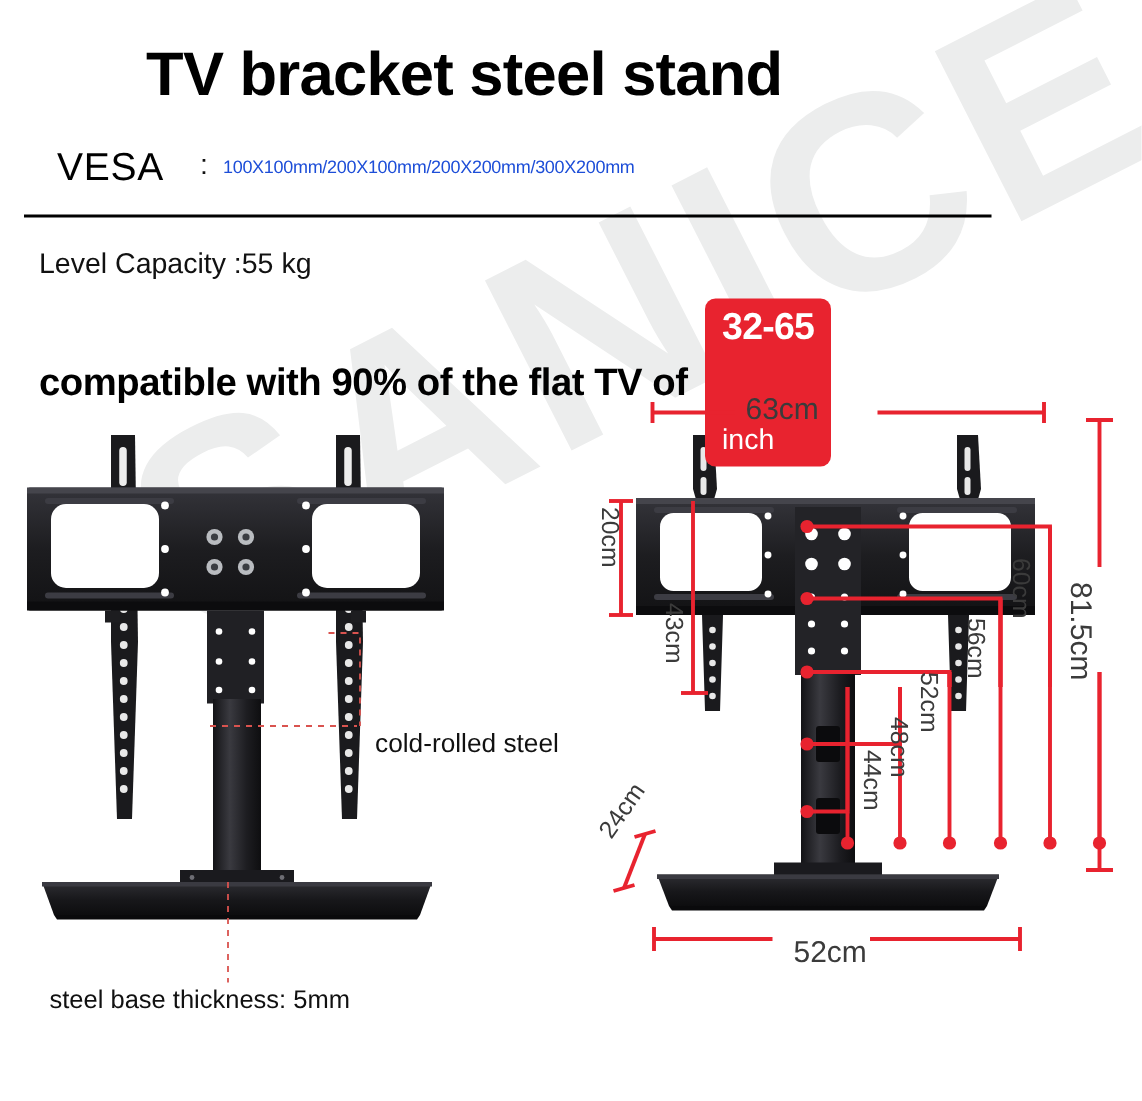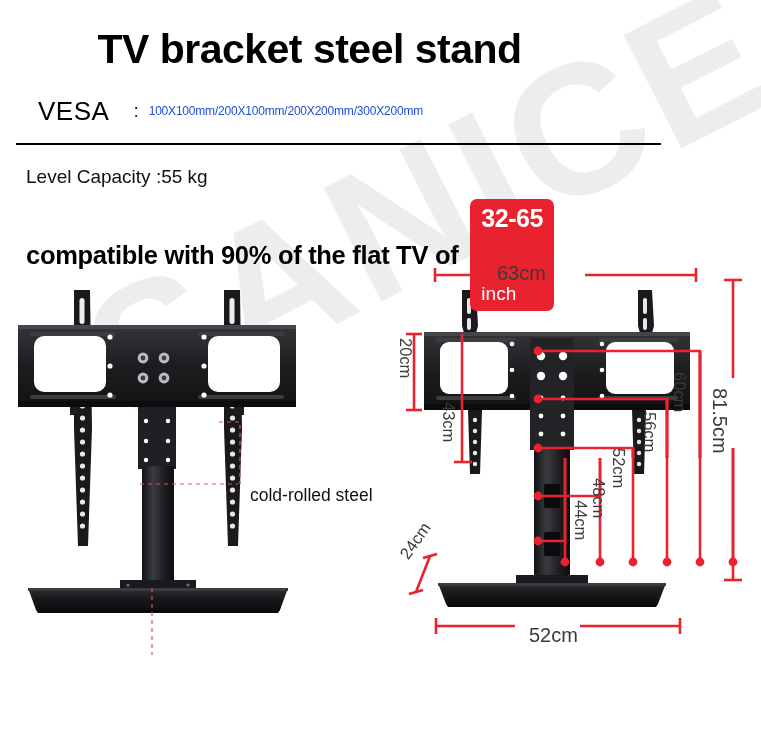--- a/index.html
+++ b/index.html
@@ -252,20 +252,21 @@
 
   <svg class="art" style="left:0;top:280px;z-index:6;" width="400" height="400">
     <g stroke="#d9534f" stroke-width="1.2" stroke-dasharray="4 4" fill="none">
       <path d="M219 142 L240 142 L240 204"></path>
       <path d="M140 204 L238 204"></path>
       <path d="M152 308 L152 375"></path>
     </g>
   </svg>
 
   <div class="anno anno-cold">cold-rolled steel</div>
+  <div class="anno anno-thick">steel base thickness: 5mm</div>
 
   <div class="art" style="left:424px;top:288px;">
     <svg width="300" height="330" viewBox="0 0 300 330">
       <defs>
         <linearGradient id="plateG2" x1="0" y1="0" x2="0" y2="1">
           <stop offset="0" stop-color="#34343a"></stop>
           <stop offset="0.5" stop-color="#1d1d20"></stop>
           <stop offset="1" stop-color="#121214"></stop>
         </linearGradient>
         <linearGradient id="poleG2" x1="0" y1="0" x2="1" y2="0">

